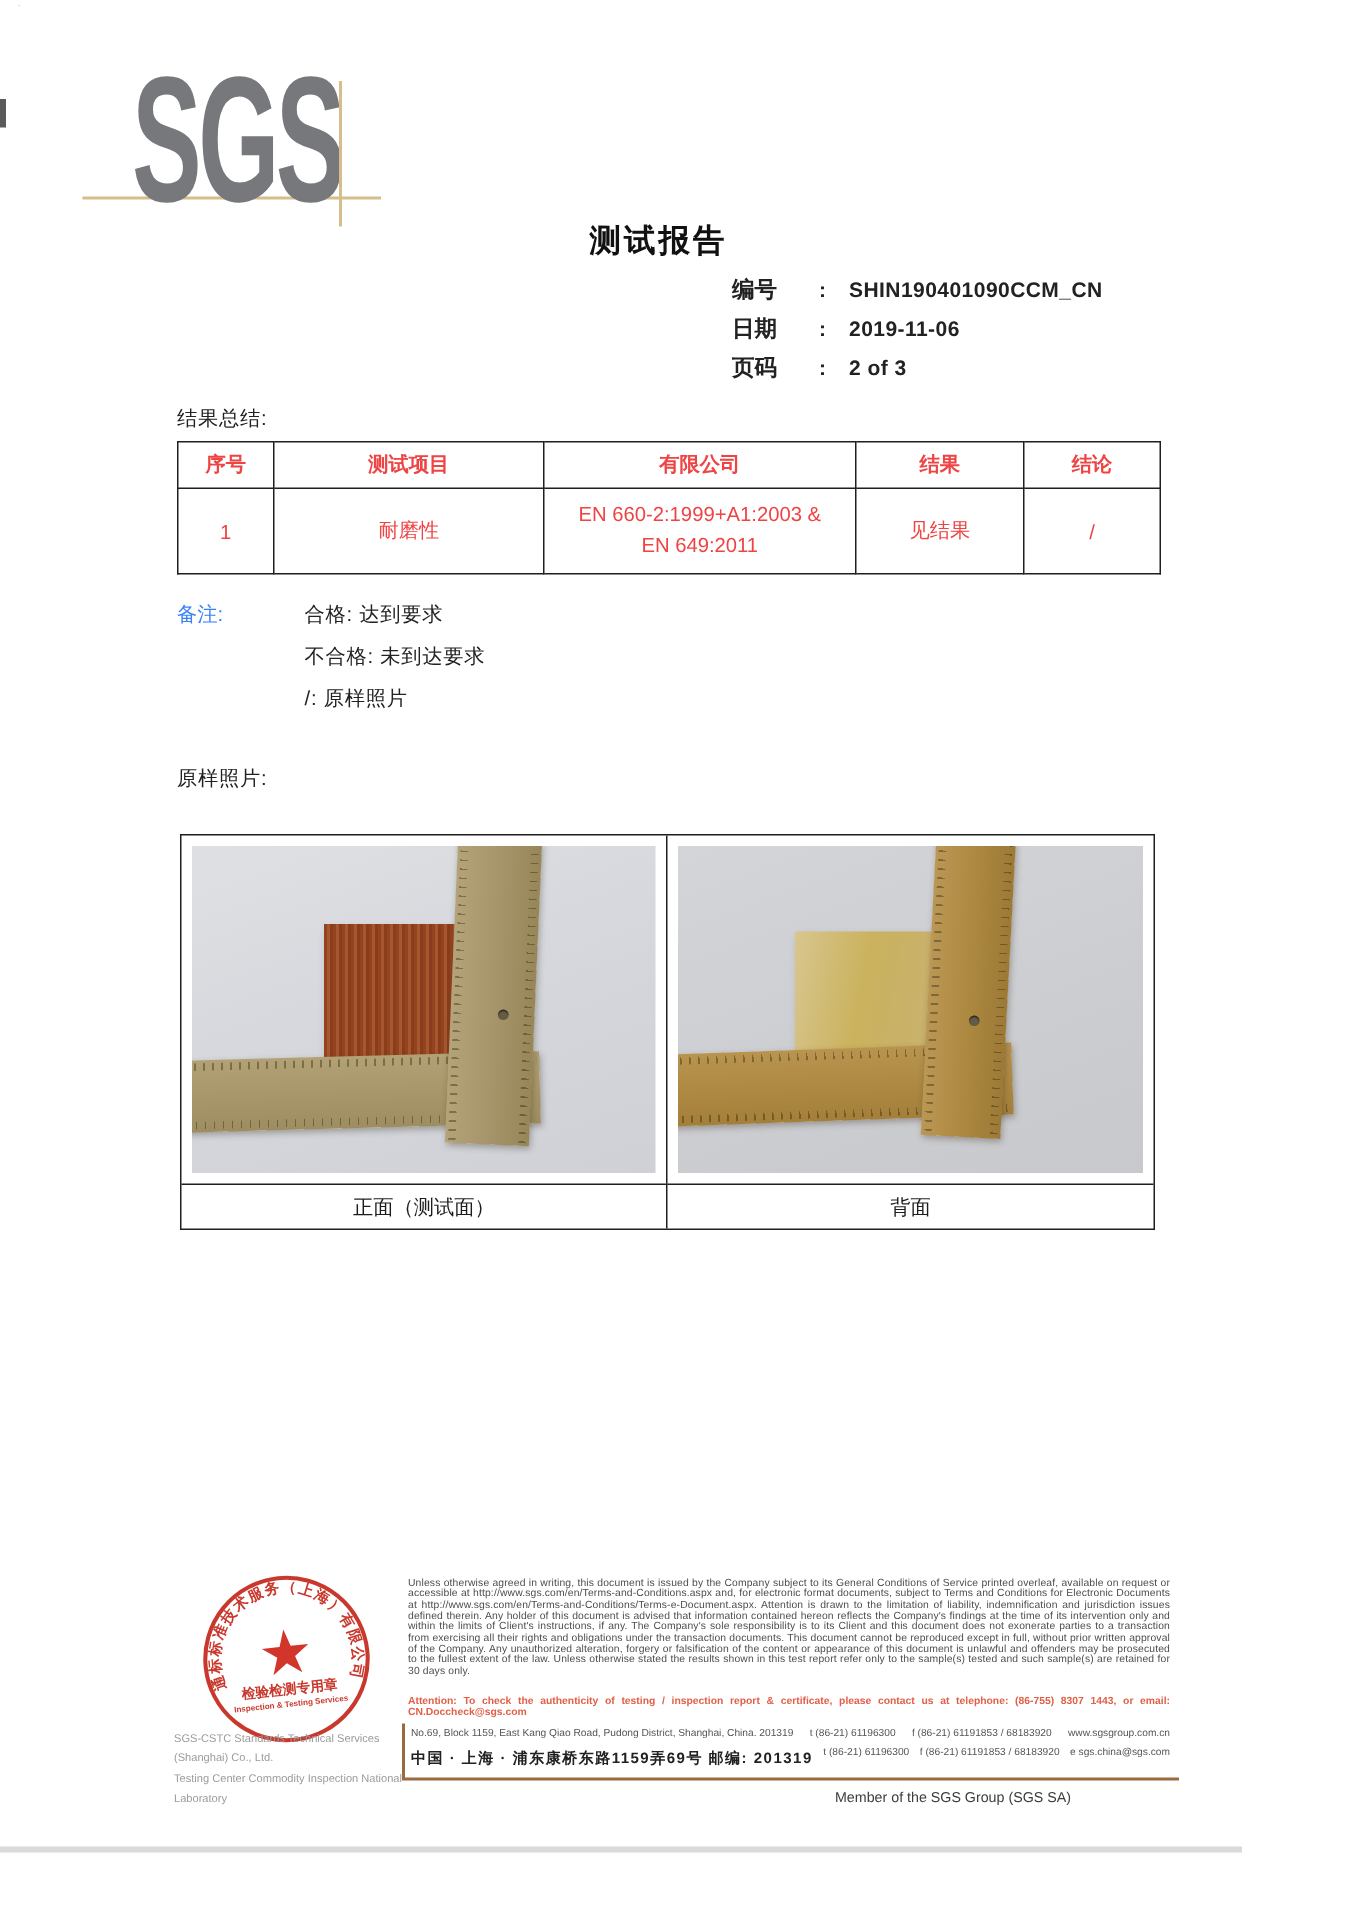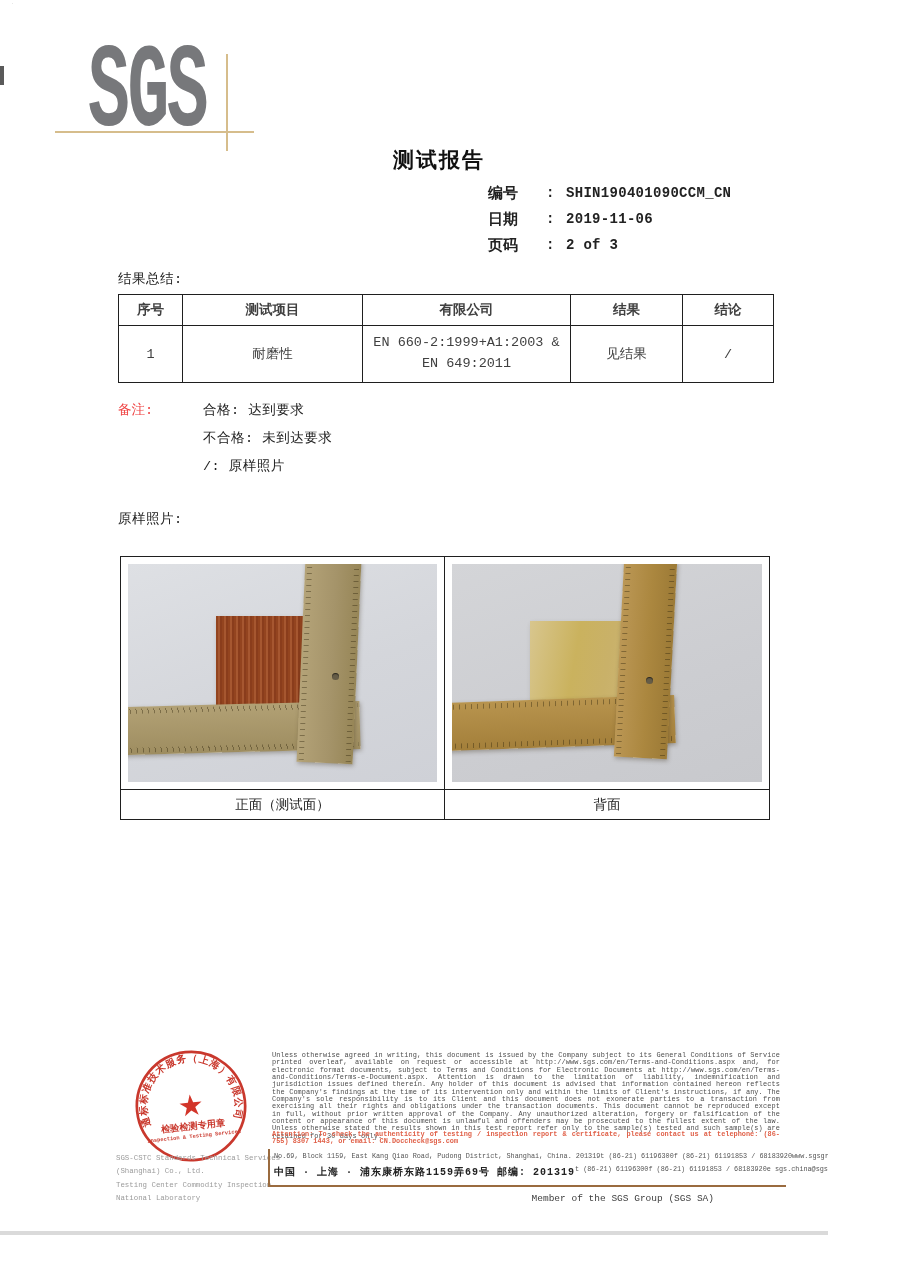--- a/index.html
+++ b/index.html
@@ -1,18 +1,18 @@
 <!DOCTYPE html>
 <html><head>
 <meta charset="utf-8">
 <style>
   html,body{margin:0;padding:0;background:#ffffff;}
   .page{
     position:relative;width:828px;height:1279px;background:#fff;overflow:hidden;
-    font-family:Liberation Mono, monospace;color:#1c1c1c;border-radius:26px;
+    font-family:Liberation Sans, sans-serif;color:#1c1c1c;border-radius:26px;
   }
   
   .artifact-a{position:absolute;left:0;top:0;width:13px;height:4px;background:#3f3f3f;}
   .artifact-b{position:absolute;left:0;top:66px;width:4px;height:19px;background:#5a5a5a;}
 
   
   .logo-wrap{position:absolute;left:86px;top:34px;width:260px;height:130px;}
   .logo-text{
     position:absolute;left:2px;top:0;font-size:119px;line-height:1;font-weight:bold;
     color:#77787b;letter-spacing:-4px;transform:scaleX(0.585);transform-origin:left top;
@@ -31,30 +31,30 @@
   .section-label{position:absolute;font-size:13.5px;color:#222;letter-spacing:.5px;}
   .lbl-summary{left:118px;top:270px;}
   .lbl-photos{left:118px;top:510px;}
 
   
   table.results{
     position:absolute;left:118px;top:294px;border-collapse:collapse;table-layout:fixed;
   }
   table.results td,table.results th{
     border:1.4px solid #1f1f1f;text-align:center;vertical-align:middle;
-    font-size:13.5px;color:#404040;padding:0 2px;margin-top:33px;
+    font-size:13.5px;color:#ef4444;padding:0 2px;margin-top:33px;
   }
   table.results th{height:30px;font-weight:bold;}
   table.results td{height:56px;}
   .col-no{width:64px;}  .col-item{width:180px;} .col-method{width:208px;}
   .col-result{width:112px;} .col-concl{width:91px;}
   .method-cell{font-size:12.5px;line-height:1.55;}
 
   
-  .remarks-label{position:absolute;left:118px;top:401px;font-size:13.5px;color:#ef4444;}
+  .remarks-label{position:absolute;left:118px;top:401px;font-size:13.5px;color:#3b82f6;}
   .remark-item{position:absolute;left:203px;font-size:13.5px;color:#222;letter-spacing:.5px;}
   .remark-0{top:401px;} .remark-1{top:429px;} .remark-2{top:457px;}
 
   
   .photo-table{
     position:absolute;left:120px;top:532px;width:648px;height:262px;
     border:1.6px solid #1f1f1f;display:grid;grid-template-columns:1fr 1fr;grid-template-rows:232px 1fr;
     background:#fff;
     margin-top:24px;
   }

